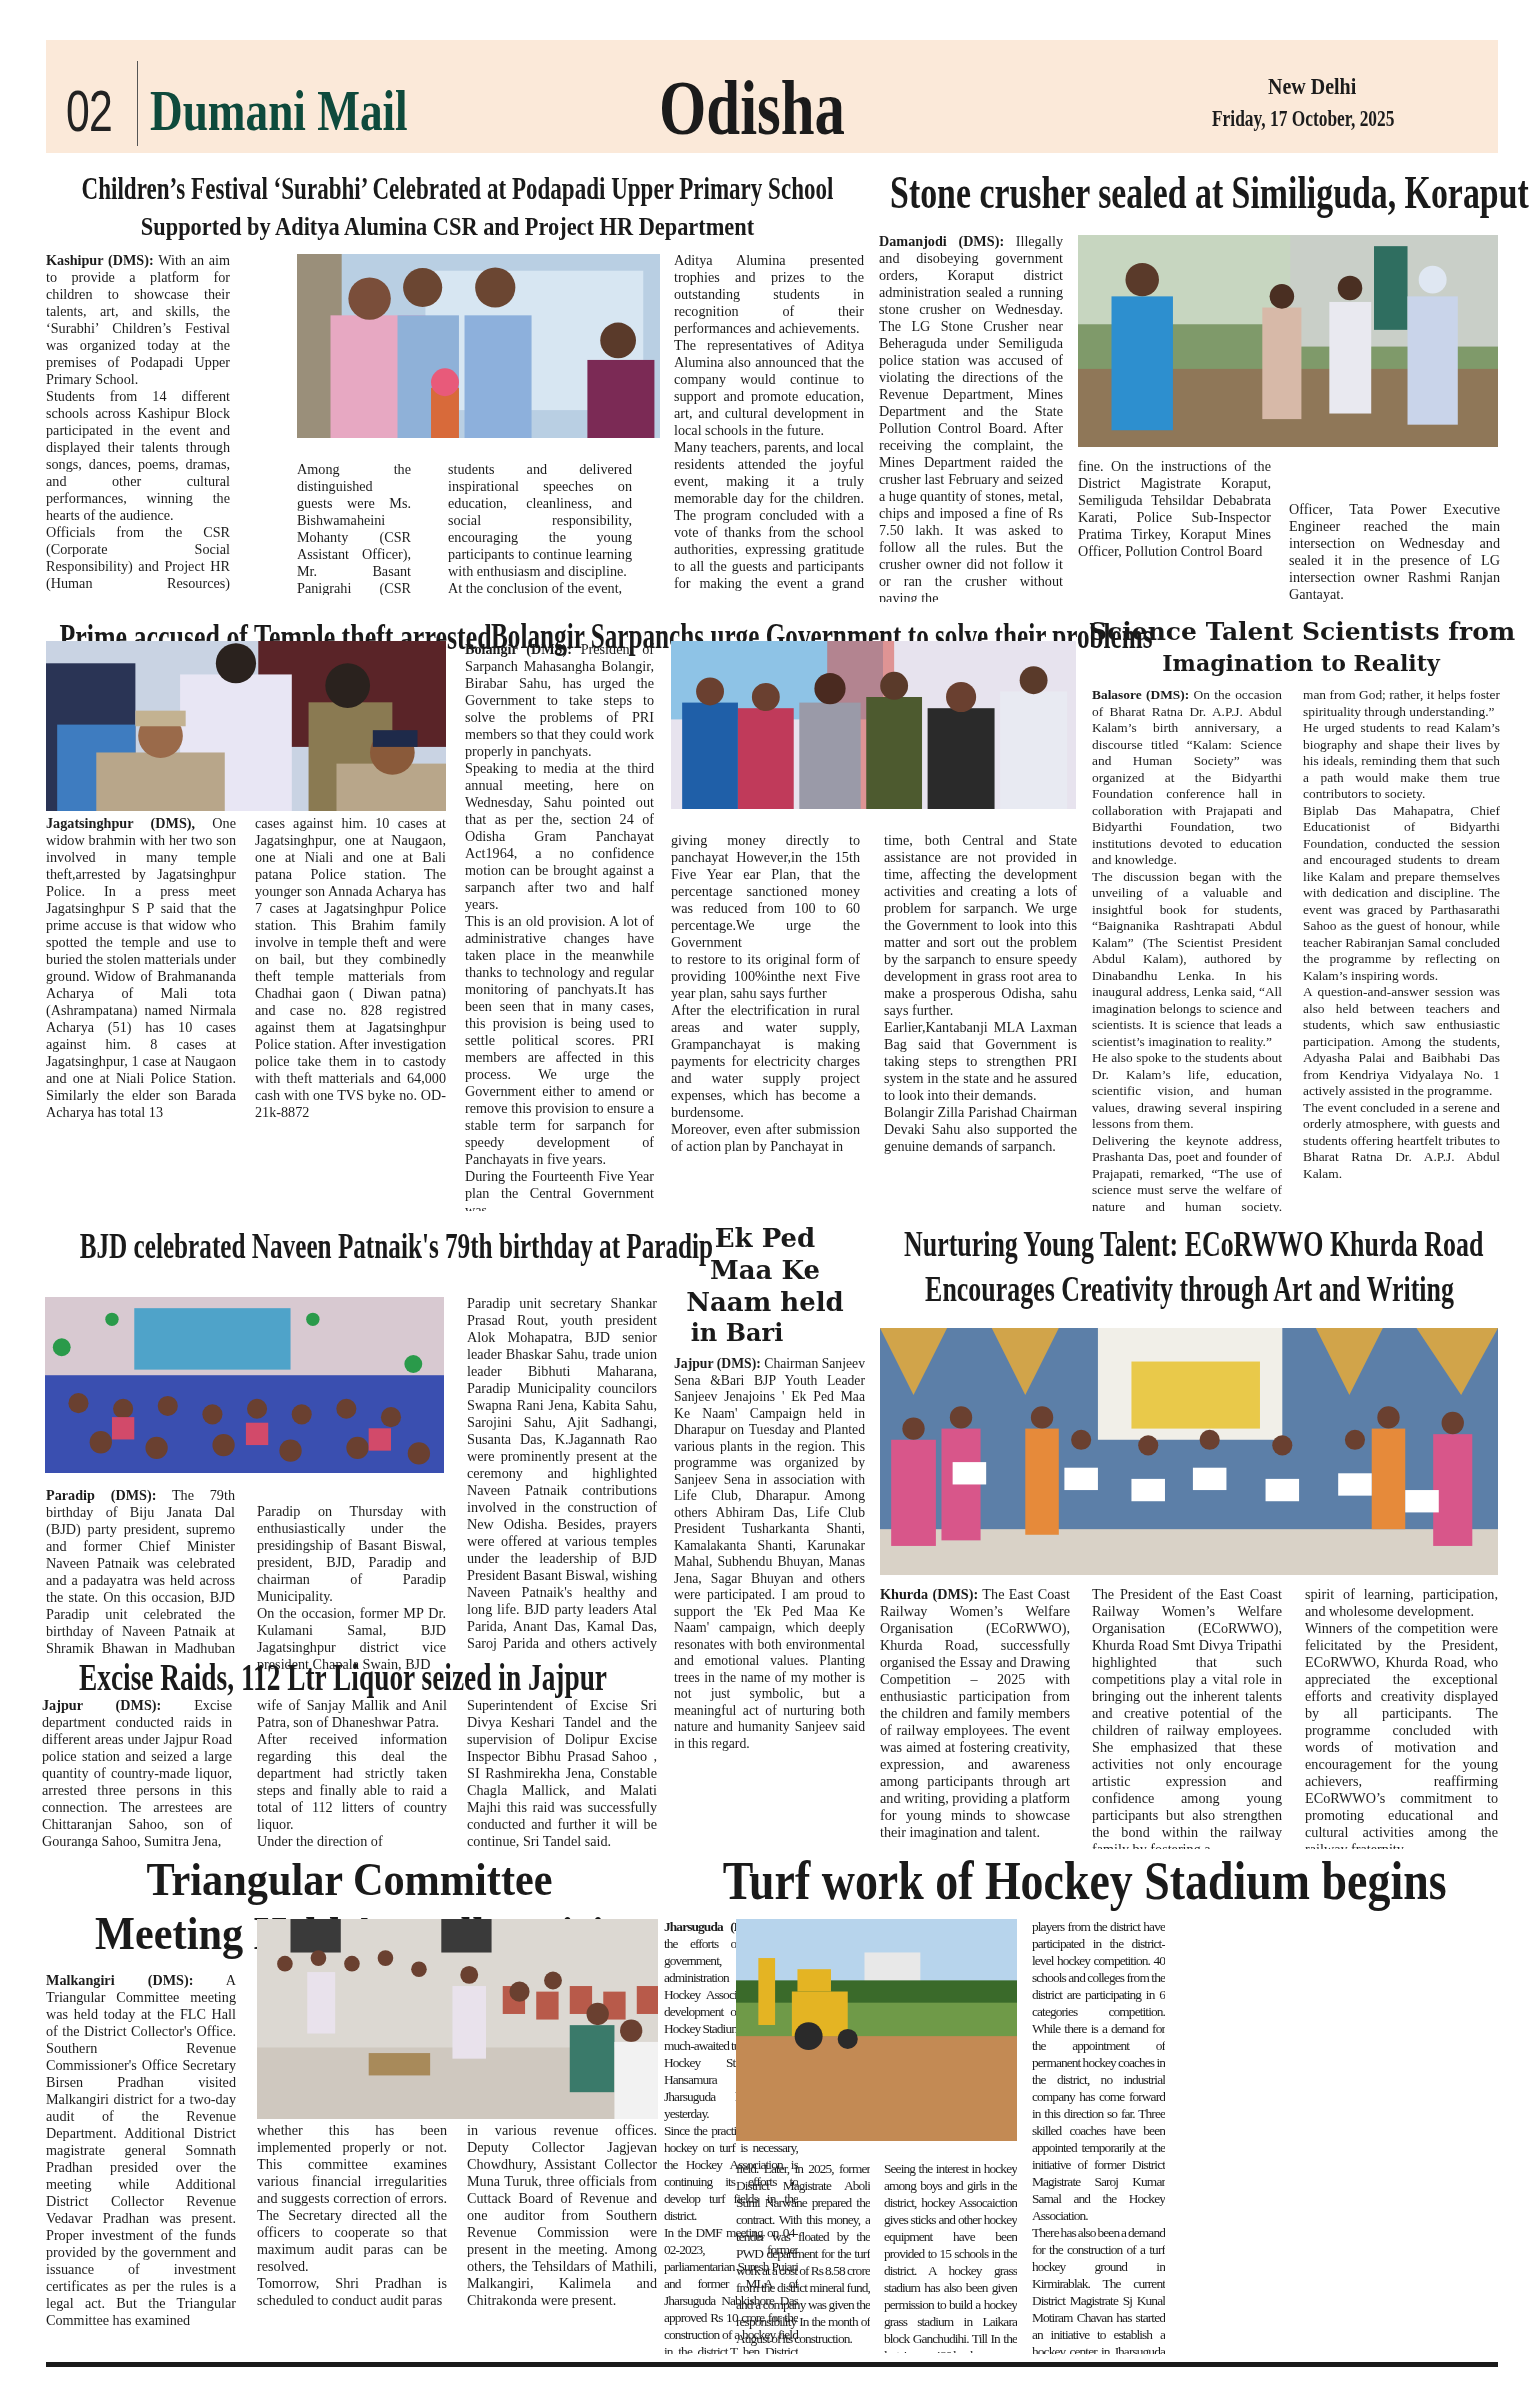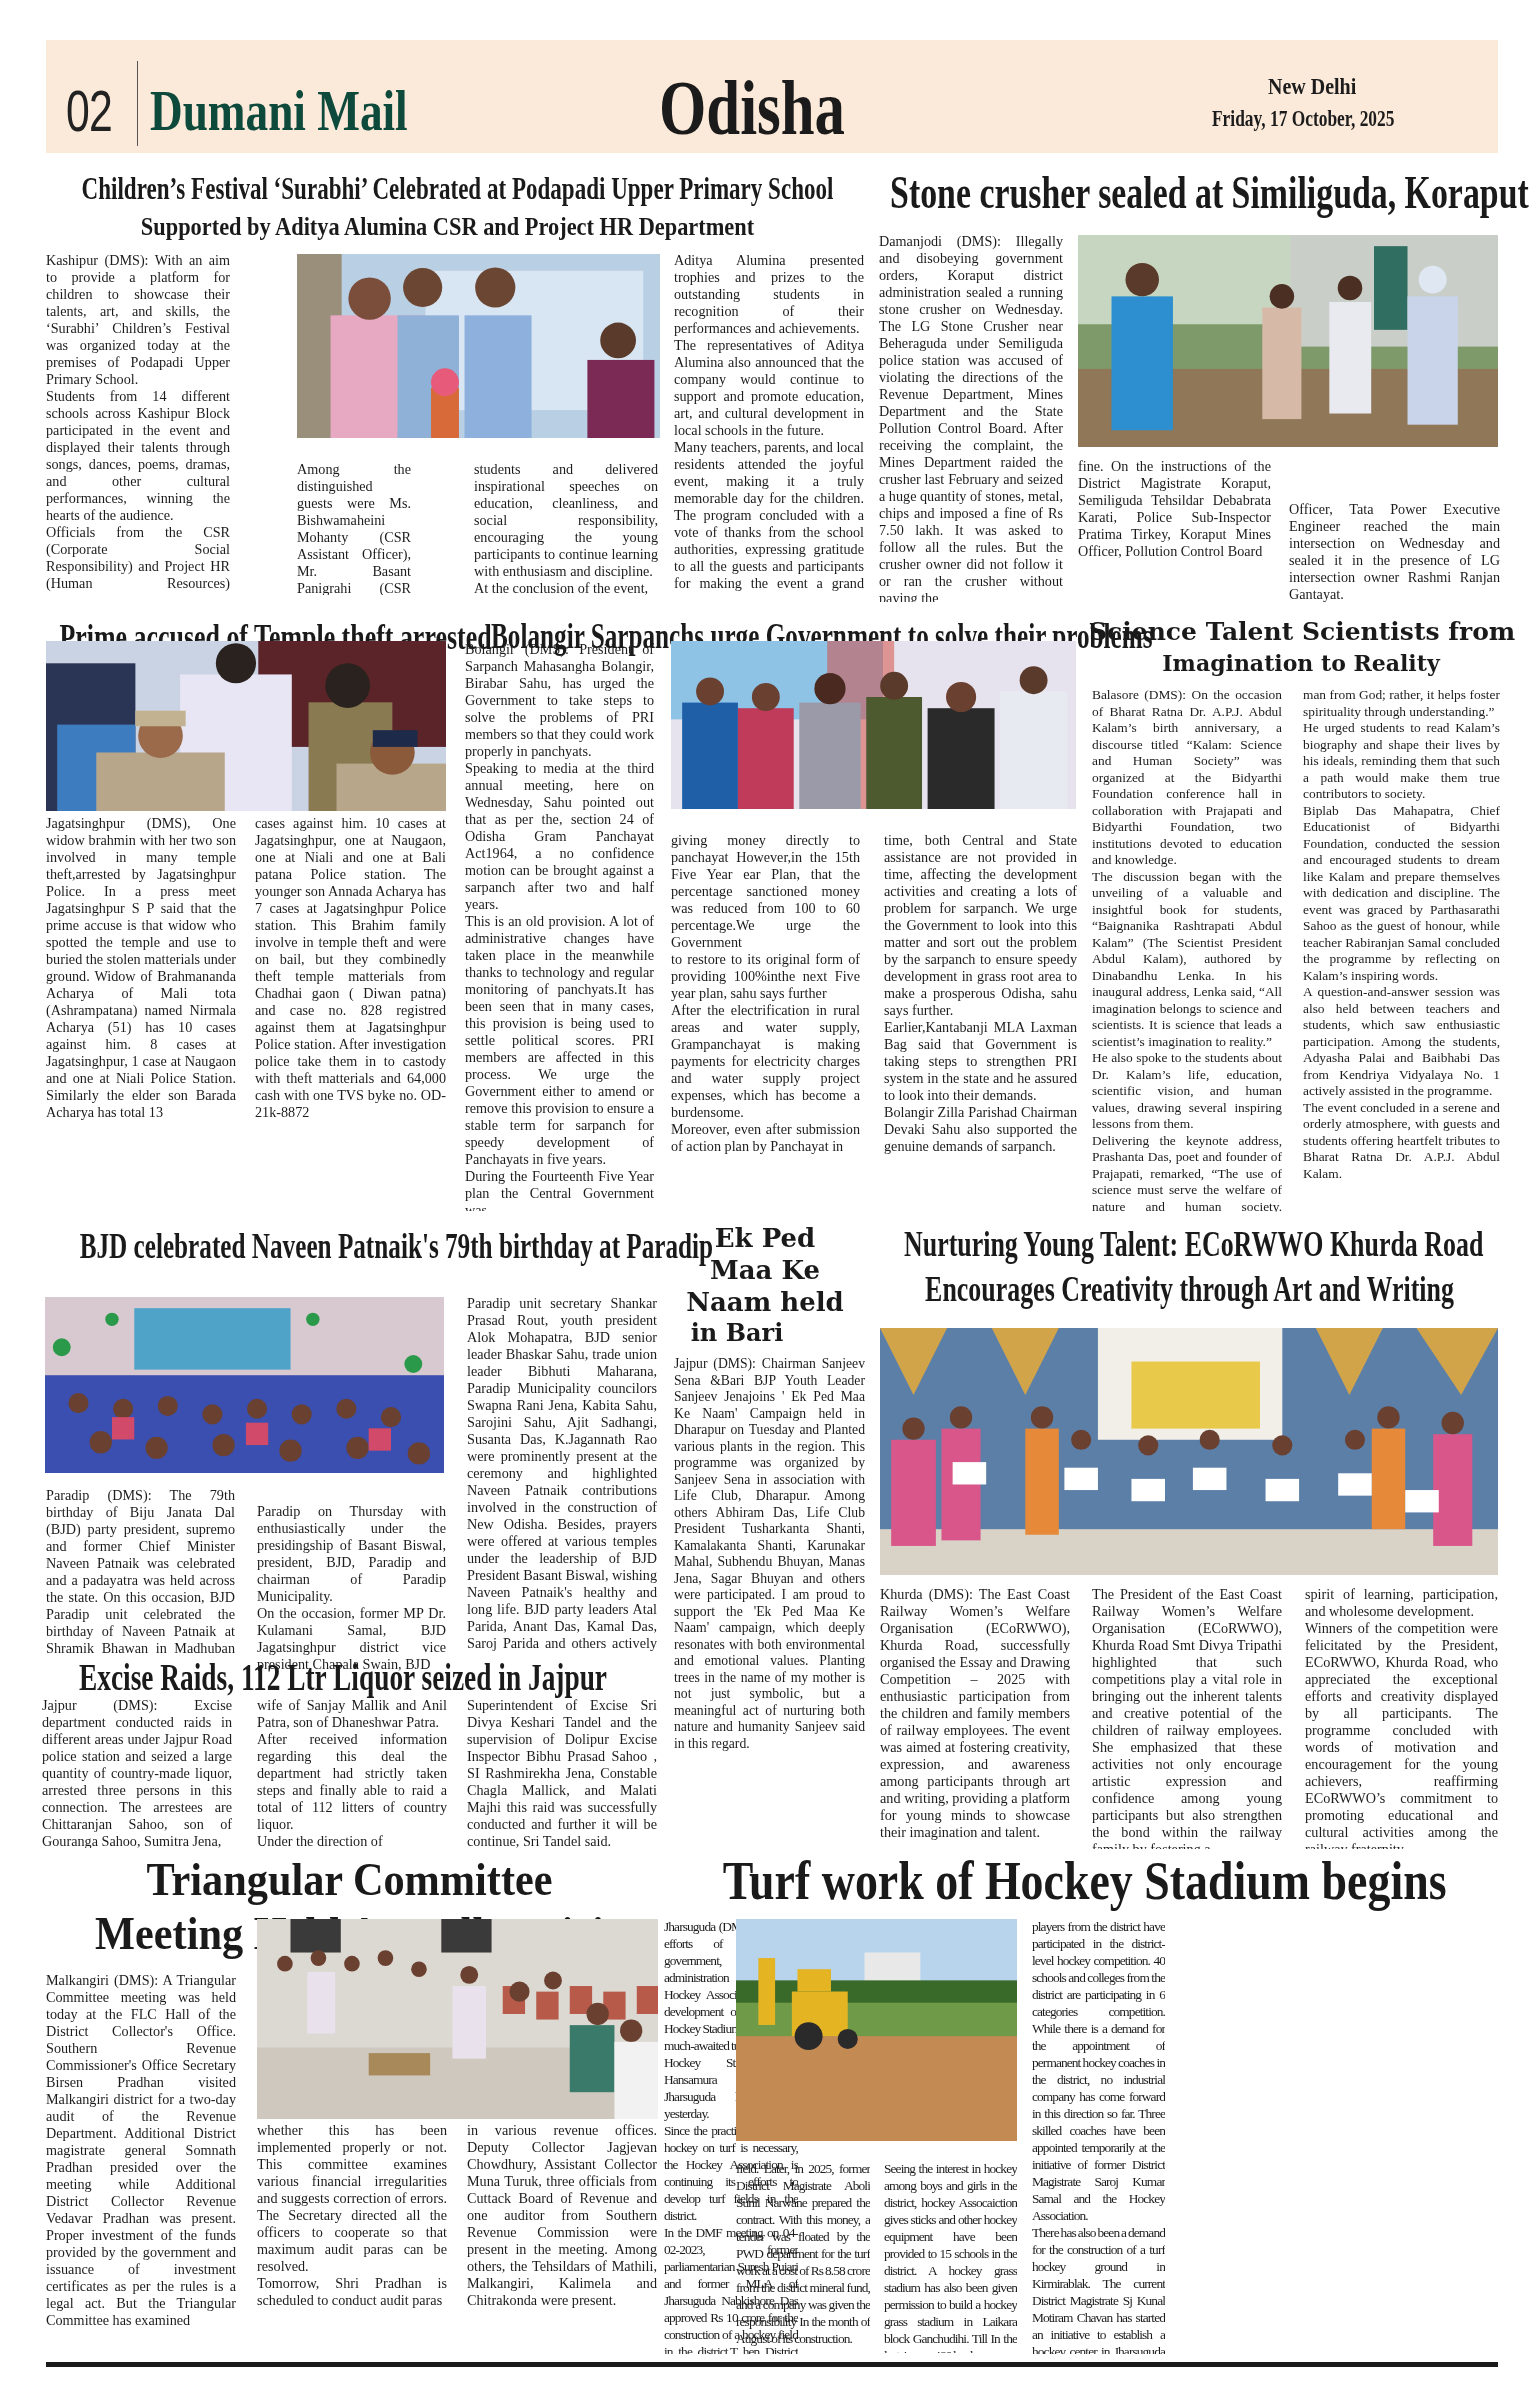--- a/index.html
+++ b/index.html
@@ -22,21 +22,21 @@
   
   .hl { position: absolute; font-weight: 700; color: #1a1a1a; white-space: nowrap; text-align: center; line-height: 1.05; }
   .hl.cond { transform: scaleX(0.72); transform-origin: center center; }
   .hl.wide { font-family: "DejaVu Serif", serif; }
 
   
   .col {
     position: absolute; font-size: 14.2px; line-height: 17px; text-align: justify;
     hyphens: auto; overflow: hidden;
   }
-  .col b { font-weight: 400; }
+  .col b { font-weight: 700; }
 
   
   .photo { position: absolute; overflow: hidden; }
   .photo svg { width: 100%; height: 100%; display: block; }
 
   .rule { position: absolute; background: #1a1a1a; }
 </style>
 </head>
 <body>
 
@@ -62,21 +62,21 @@
       <circle cx="225" cy="60" r="35" fill="#6b4632"></circle>
     <rect x="300" y="110" width="120" height="220" fill="#8db0dc"></rect>
       <circle cx="355" cy="60" r="36" fill="#6b4632"></circle>
     <rect x="520" y="190" width="120" height="140" fill="#7b2a55"></rect>
       <circle cx="575" cy="155" r="32" fill="#5a3a2a"></circle>
     <rect x="240" y="240" width="50" height="90" fill="#d86a3a"></rect>
       <circle cx="265" cy="230" r="25" fill="#e85a7a"></circle>
   </svg>
 </div>
 <div class="col" style="left:297px; top:461px; width:114px; height:134px;"><span class="multi">Among the distinguished guests were Ms. Bishwamaheini Mohanty (CSR Assistant Officer), Mr. Basant Panigrahi (CSR Assistant Manager), and Mr. Prashant Gupta (Project HR), along with other CSR officials.<br>The guests interacted with the</span></div>
-<div class="col" style="left:474px; top:461px; width:184px; height:134px;"><span class="multi">students and delivered inspirational speeches on education, cleanliness, and social responsibility, encouraging the young participants to continue learning with enthusiasm and discipline.<br>At the conclusion of the event,</span></div>
+<div class="col" style="left:448px; top:461px; width:184px; height:134px;"><span class="multi">students and delivered inspirational speeches on education, cleanliness, and social responsibility, encouraging the young participants to continue learning with enthusiasm and discipline.<br>At the conclusion of the event,</span></div>
 <div class="col" style="left:674px; top:252px; width:190px; height:341px;"><span class="multi">Aditya Alumina presented trophies and prizes to the outstanding students in recognition of their performances and achievements.<br>The representatives of Aditya Alumina also announced that the company would continue to support and promote education, art, and cultural development in local schools in the future.<br>Many teachers, parents, and local residents attended the joyful event, making it a truly memorable day for the children. The program concluded with a vote of thanks from the school authorities, expressing gratitude to all the guests and participants for making the event a grand success.</span></div>
 
 <div class="hl cond" style="left:776px; top:168px; width:815px; font-size:47px;">Stone crusher sealed at Similiguda, Koraput</div>
 <div class="col" style="left:879px; top:233px; width:184px; height:369px;"><b>Damanjodi (DMS):</b><span class="multi"> Illegally and disobeying government orders, Koraput district administration sealed a running stone crusher on Wednesday. The LG Stone Crusher near Beheraguda under Semiliguda police station was accused of violating the directions of the Revenue Department, Mines Department and the State Pollution Control Board. After receiving the complaint, the Mines Department raided the crusher last February and seized a huge quantity of stones, metal, chips and imposed a fine of Rs 7.50 lakh. It was asked to follow all the rules. But the crusher owner did not follow it or ran the crusher without paying the</span></div>
 <div class="photo" style="left:1078px; top:235px; width:420px; height:212px;">
   <svg viewBox="0 0 752 380" preserveAspectRatio="none">
     <rect width="752" height="380" fill="#7f9a6a"></rect>
       <rect x="0" y="0" width="752" height="160" fill="#c7d6c0"></rect>
     <rect x="380" y="0" width="372" height="200" fill="#c9cfc8"></rect>
       <rect x="530" y="20" width="60" height="150" fill="#2f6e60"></rect>

